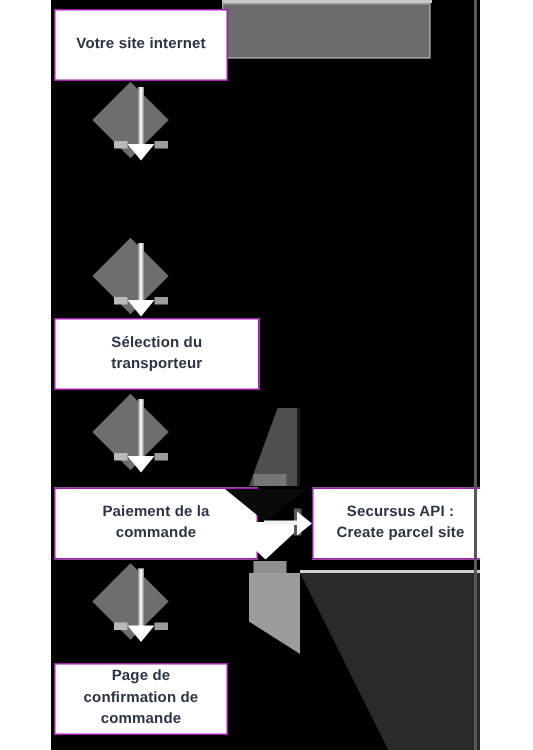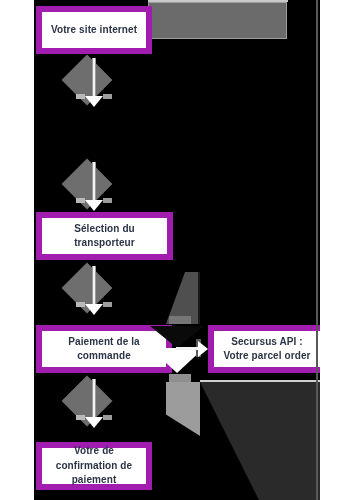--- a/index.html
+++ b/index.html
@@ -22,21 +22,21 @@
     width: 286px;
     height: 500px;
     background: #000000;
     overflow: hidden;
   }
 
   
   .node-box {
     position: absolute;
     background: #ffffff;
-    border: 6px solid #a21caf;
+    border: 1px solid #a21caf;
     box-sizing: border-box;
     display: flex;
     align-items: center;
     justify-content: center;
     text-align: center;
     color: #2b3445;
     font-size: 10px;
     font-weight: bold;
     line-height: 1.45;
     letter-spacing: 0.1px;
@@ -305,34 +305,34 @@
     <div class="cap-top"></div>
     <div class="tri-up"></div>
     <div class="tri-down"></div>
     <div class="nub"></div>
     <div class="shaft-h"></div>
     <div class="head-r"></div>
     <div class="cap-bottom"></div>
   </div>
 
   <div class="node-box" id="node-api">
-    <span class="node-label">Secursus API : Votre parcel order</span>
+    <span class="node-label">Secursus API : Create parcel site</span>
   </div>
 
   <div class="conn-vertical" id="conn-4">
     <div class="diamond"></div>
     <div class="foot-l"></div>
     <div class="foot-r"></div>
     <div class="shaft"></div>
     <div class="head"></div>
   </div>
 
   <div id="panel-bottom-right-rule"></div>
   <div id="shape-trapezoid-lower"></div>
   <div id="panel-bottom-right"></div>
 
   <div class="node-box" id="node-confirm">
-    <span class="node-label">Votre de confirmation de paiement</span>
+    <span class="node-label">Page de confirmation de commande</span>
   </div>
 
   <div id="right-gutter"></div>
 
 </div>
 
 </body></html>

